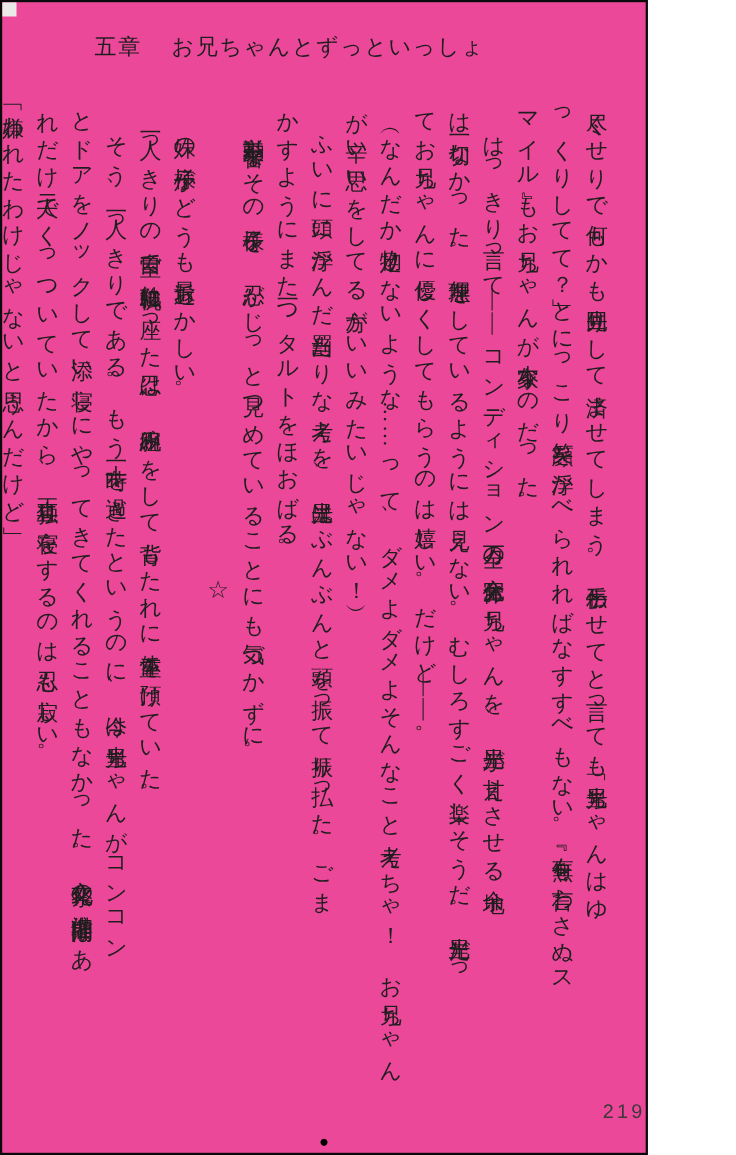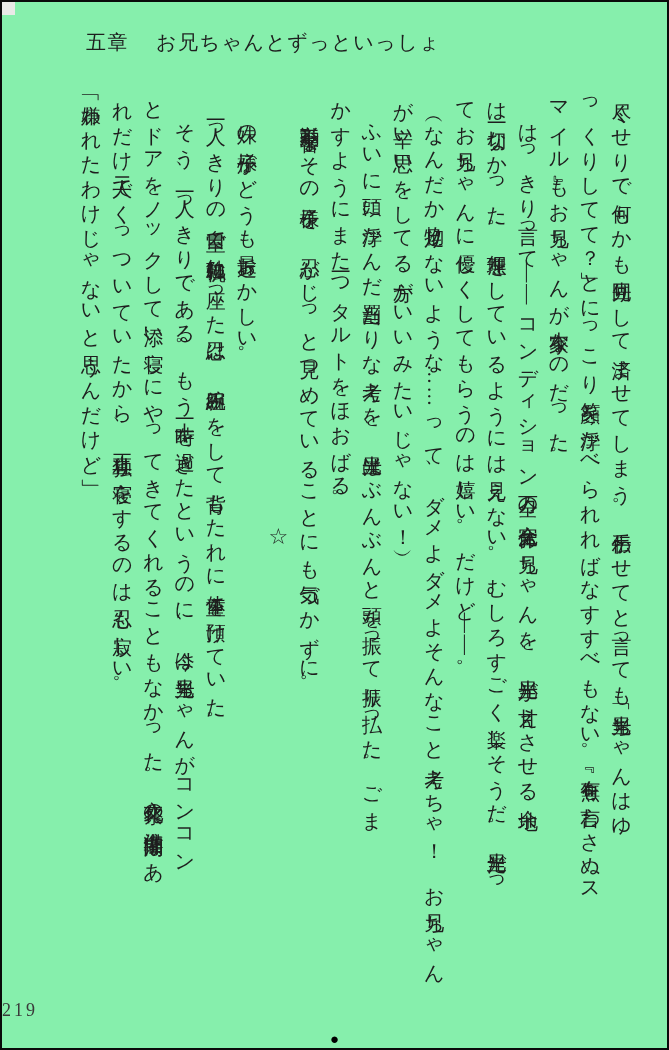--- a/index.html
+++ b/index.html
@@ -2,23 +2,23 @@
 <html><head>
 <meta charset="utf-8">
 <style>
   html, body {
     margin: 0;
     padding: 0;
     background: #ffffff;
   }
   .page {
     position: relative;
-    width: 669px;
+    width: 589px;
     height: 1050px;
-    background: #86efac;
+    background: #ec4899;
     border: 2px solid #0a0a0a;
     box-sizing: border-box;
     overflow: hidden;
     font-family: "Liberation Serif", "DejaVu Serif", serif;
     color: #1e1e1e;
   }
   .corner-artifact {
     position: absolute;
     top: 0;
     left: 0;
@@ -59,22 +59,22 @@
   .col.star {
     text-align: center;
     letter-spacing: 0;
     font-size: 22px;
   }
   .footer-pagenum {
     position: absolute;
     left: 0;
     right: 0;
     bottom: 27px;
-    text-align: left;
-    font-family: Liberation Serif, serif;
+    text-align: right;
+    font-family: Liberation Sans, sans-serif;
     font-size: 18px;
     letter-spacing: 3px;
     color: #3a3a3a;
   }
   .footer-dot {
     position: absolute;
     left: 0;
     right: 0;
     bottom: 1px;
     text-align: center;

